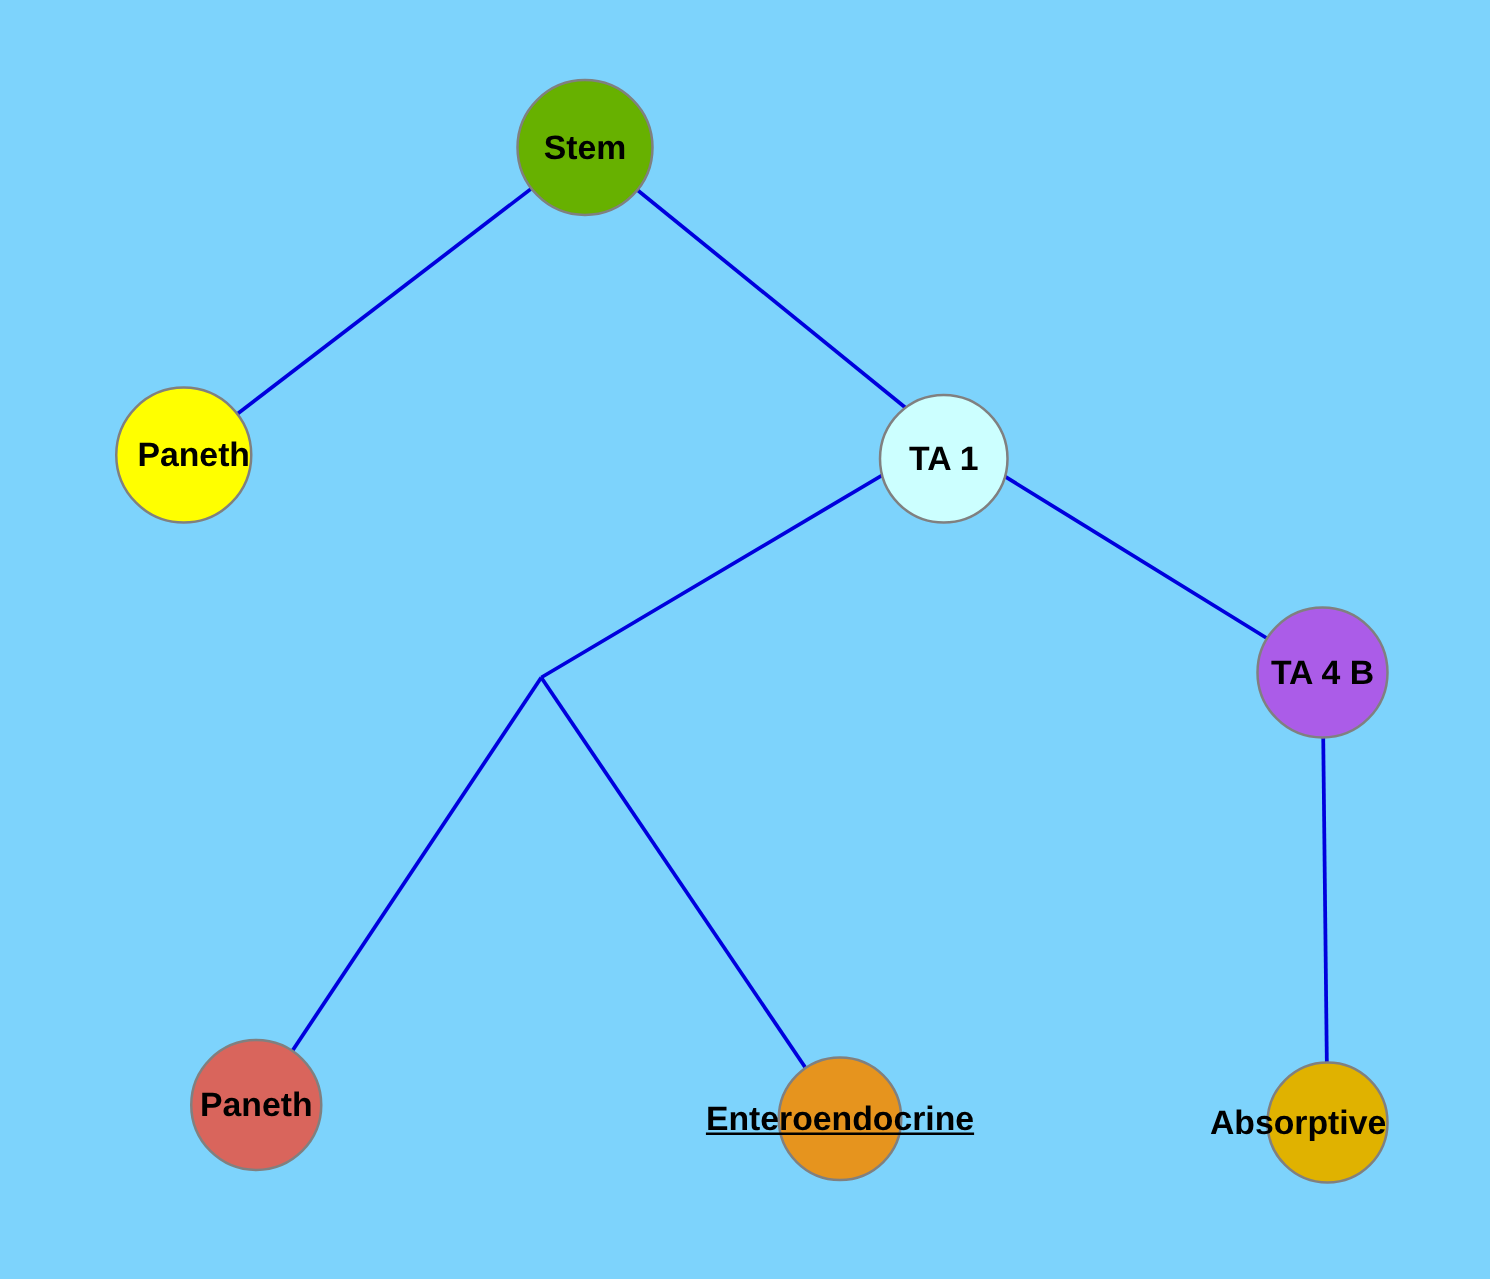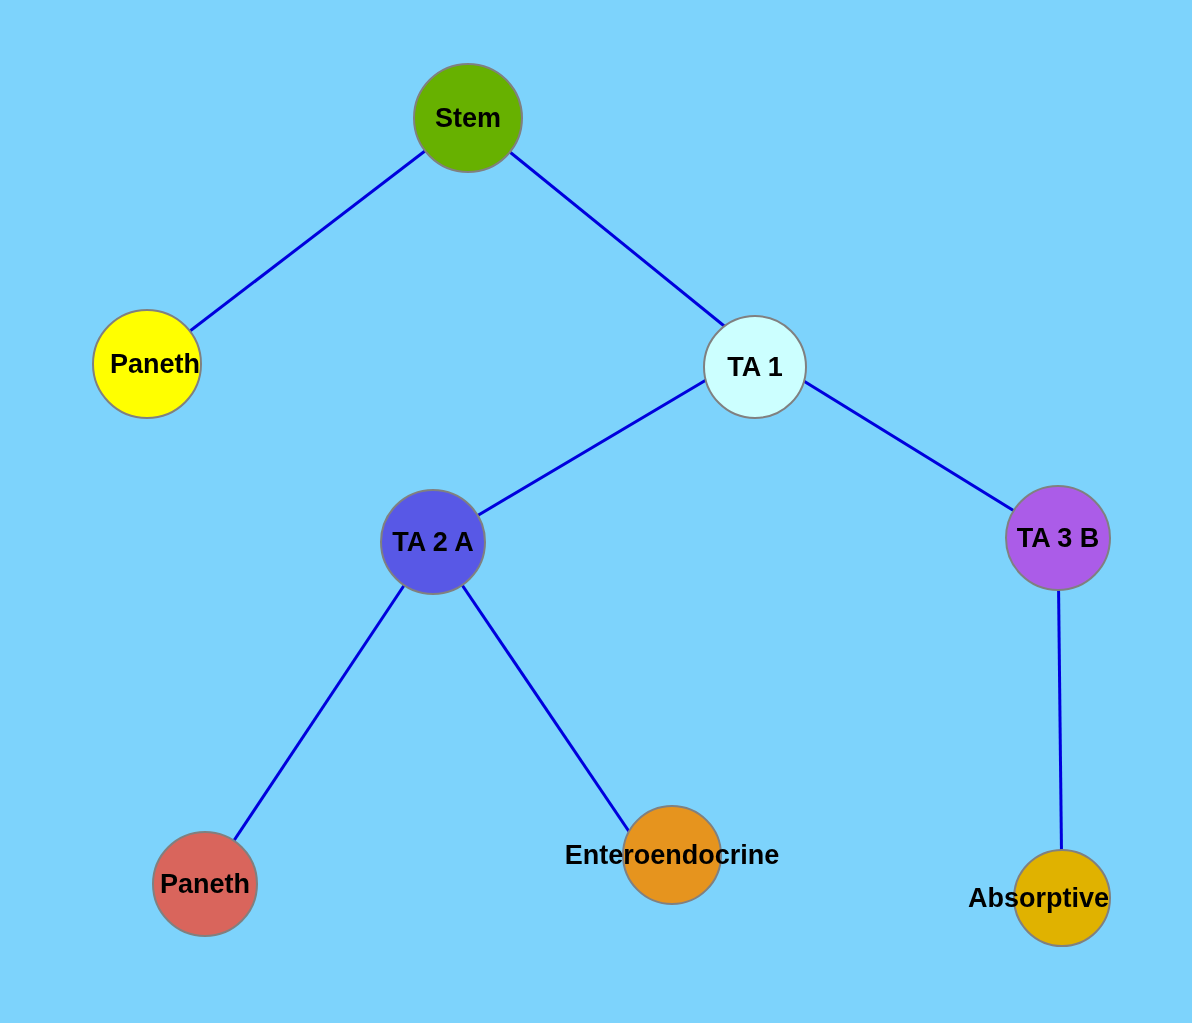--- a/index.html
+++ b/index.html
@@ -63,29 +63,26 @@
   <div class="nodes-layer" id="nodes-layer">
       <div class="node" style="left: 413px; top: 63px; width: 110px; height: 110px; background: rgb(103, 177, 0); border: 2px solid rgb(128, 128, 128);">
         <span class="node-label">Stem</span>
       </div>
       <div class="node" style="left: 92px; top: 309px; width: 110px; height: 110px; background: rgb(255, 255, 0); border: 2px solid rgb(128, 128, 128); justify-content: flex-end;">
         <span class="node-label">Paneth</span>
       </div>
       <div class="node" style="left: 703px; top: 315px; width: 104px; height: 104px; background: rgb(204, 255, 255); border: 2px solid rgb(128, 128, 128);">
         <span class="node-label">TA 1</span>
       </div>
-      <div class="node" style="left: 380px; top: 489px; width: 106px; height: 106px; background: rgb(88, 88, 230); border: 2px solid rgb(128, 128, 128);">
-        <span class="node-label">TA 2 A</span>
-      </div>
       <div class="node" style="left: 1005px; top: 485px; width: 106px; height: 106px; background: rgb(171, 92, 232); border: 2px solid rgb(128, 128, 128);">
-        <span class="node-label">TA 3 B</span>
+        <span class="node-label">TA 4 B</span>
       </div>
       <div class="node" style="left: 152px; top: 831px; width: 106px; height: 106px; background: rgb(217, 101, 92); border: 2px solid rgb(128, 128, 128);">
         <span class="node-label">Paneth</span>
       </div>
-      <div class="node" style="left: 622px; top: 805px; width: 100px; height: 100px; background: rgb(230, 148, 30); border: 2px solid rgb(128, 128, 128);">
+      <div class="node" style="left: 622px; top: 845px; width: 100px; height: 100px; background: rgb(230, 148, 30); border: 2px solid rgb(128, 128, 128); text-decoration: underline;">
         <span class="node-label">Enteroendocrine</span>
       </div>
       <div class="node" style="left: 1013px; top: 849px; width: 98px; height: 98px; background: rgb(224, 178, 0); border: 2px solid rgb(128, 128, 128); justify-content: flex-end;">
         <span class="node-label">Absorptive</span>
       </div>
     </div>
 </div>
 
 </body></html>

